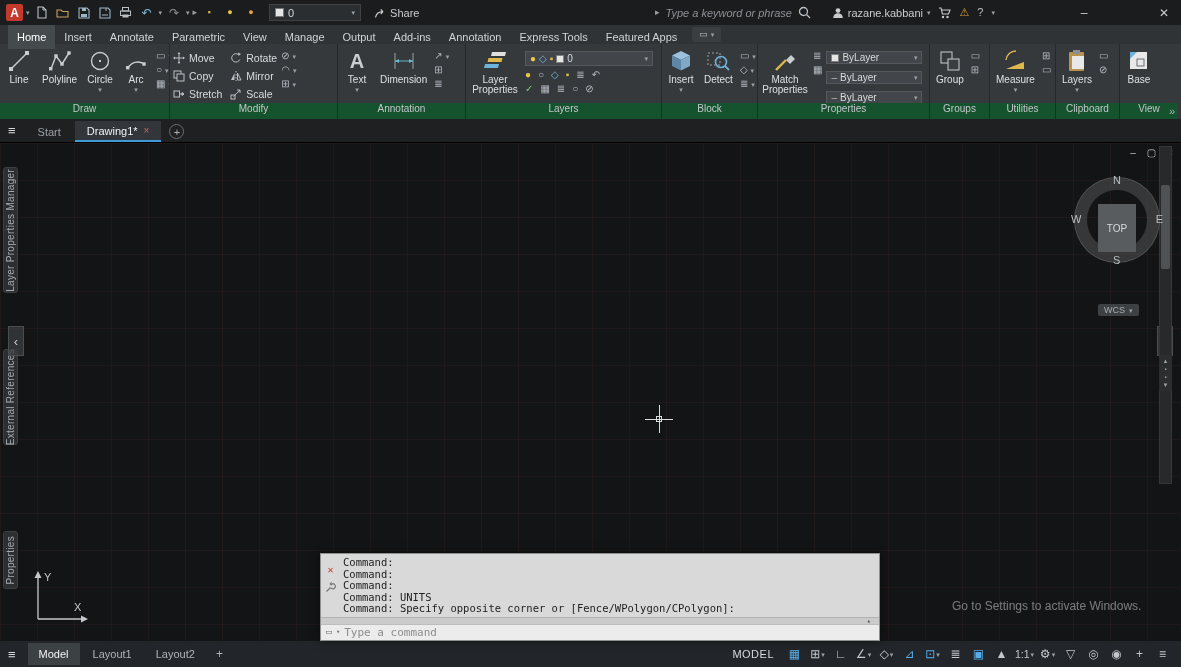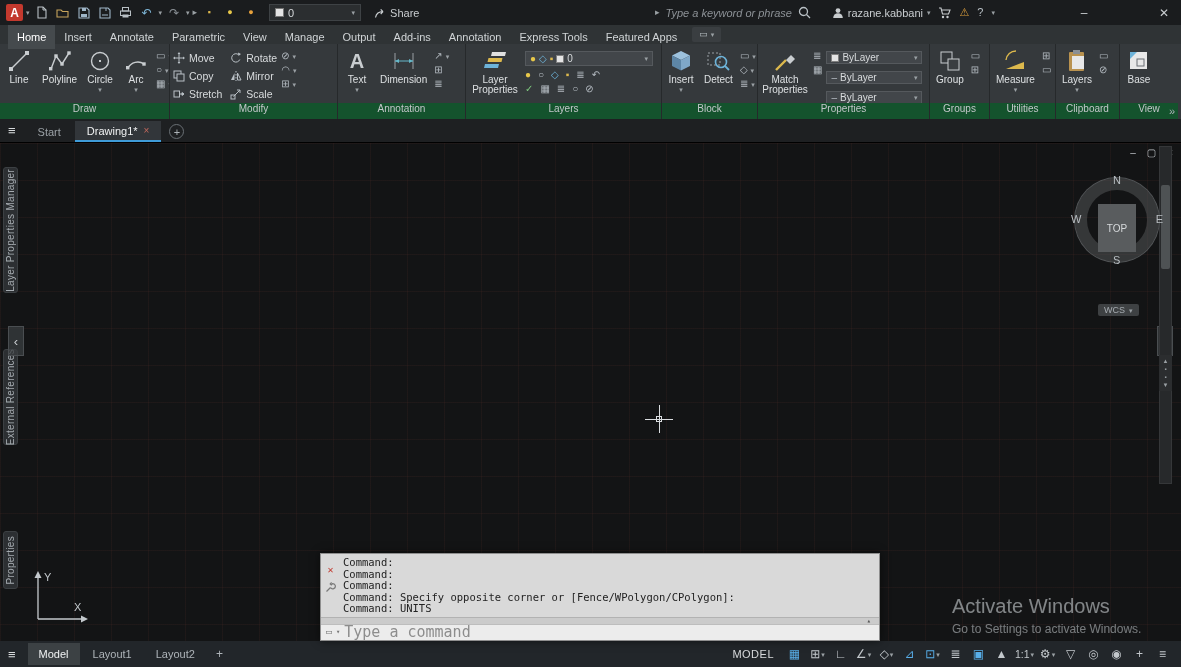--- a/index.html
+++ b/index.html
@@ -87,21 +87,21 @@
 
   
   .cmdwin{position:absolute;left:320px;top:410px;width:560px;background:#d9d9d9;border:1px solid #8f8f8f;box-shadow:0 0 8px rgba(0,0,0,.55);font-family:"DejaVu Sans Mono",monospace;font-size:10.5px;color:#222;}
   .cmd-body{position:relative;padding:3px 4px 2px 22px;line-height:11.6px;}
   .cmd-side{position:absolute;left:4px;top:11px;display:flex;flex-direction:column;gap:7px;align-items:center;}
   .cmd-close{color:#c23b31;font-size:10px;line-height:10px;}
   .cmd-handle{height:7px;background:#cbcbcb;border-top:1px solid #b2b2b2;position:relative;}
   .cmd-handle .tri{position:absolute;right:8px;top:-1px;font-size:7px;color:#555;line-height:8px;}
   .cmd-input{height:16px;background:#ececec;border-top:1px solid #bdbdbd;display:flex;align-items:center;gap:4px;padding:0 5px;}
   .cmd-input .mini{color:#777;}
-  .cmd-input input{flex:1;border:none;background:transparent;outline:none;font-family:"DejaVu Sans Mono",monospace;font-size:15px;color:#333;}
+  .cmd-input input{flex:1;border:none;background:transparent;outline:none;font-family:"DejaVu Sans Mono",monospace;font-size:11px;color:#333;}
   .cmd-input input::placeholder{color:#8d8d8d;}
 
   
   .watermark{position:absolute;left:952px;top:452px;color:rgba(220,225,230,.55);}
   .watermark .t1{font-size:20px;}
   .watermark .t2{font-size:12px;margin-top:4px;color:rgba(220,225,230,.5);}
 
   
   .statusbar{height:26px;background:#22262a;display:flex;align-items:center;padding:0 8px;gap:2px;}
   .sb-menu{font-size:13px;color:#d8dbdd;margin-right:10px;}
@@ -681,35 +681,34 @@
     <div class="cmd-body">
       <div class="cmd-side">
         <span class="cmd-close">✕</span>
         <svg width="11" height="11" viewBox="0 0 11 11">
             <path d="M1.5 9.5 5.5 5.5M5.5 5.5A2.6 2.6 0 1 0 7.6 1.6L6.3 3 5.2 1.9 6.6 0.5" fill="none" stroke="#7a7a7a" stroke-width="1.2"></path>
           </svg>
       </div>
       <div>Command:</div>
       <div>Command:</div>
       <div>Command:</div>
+      <div>Command: UNITS</div>
       <div>Command: Specify opposite corner or [Fence/WPolygon/CPolygon]:</div>
-      <div>Command: UNITS</div>
     </div>
     <div class="cmd-handle">
       <span class="tri">▴</span>
     </div>
     <div class="cmd-input">
       <span class="mini">▭</span>
       <span class="caret" style="color:#777">▾</span>
       <input type="text" placeholder="Type a command" style="">
     </div>
   </div>
 
   <div class="watermark">
-    <div class="t1">Activate Windows</div>
     <div class="t2">Go to Settings to activate Windows.</div>
   </div>
 </div>
 
 <div class="statusbar">
   <span class="sb-menu">≡</span>
   <div class="sb-tab active">Model</div>
   <div class="sb-tab">Layout1</div>
   <div class="sb-tab">Layout2</div>
   <div class="sb-add">+</div>

